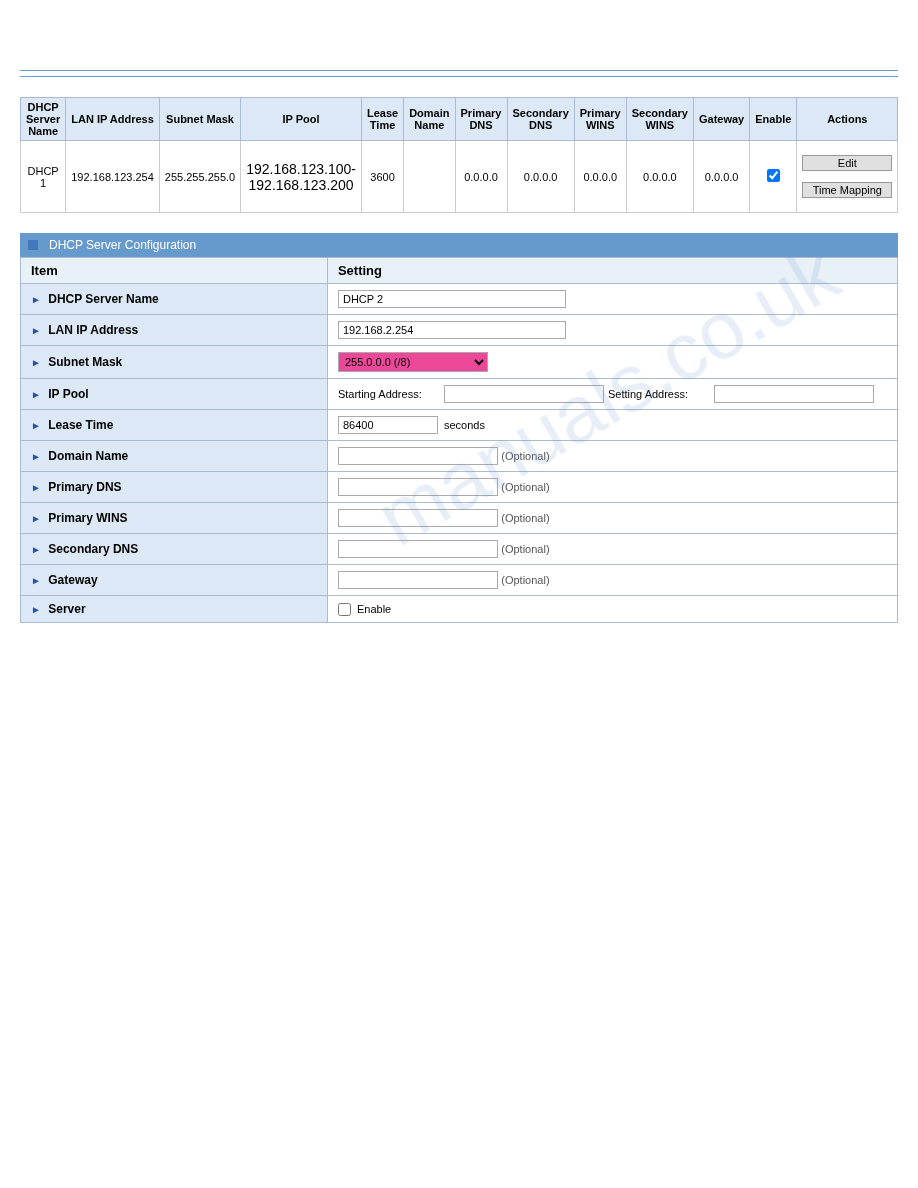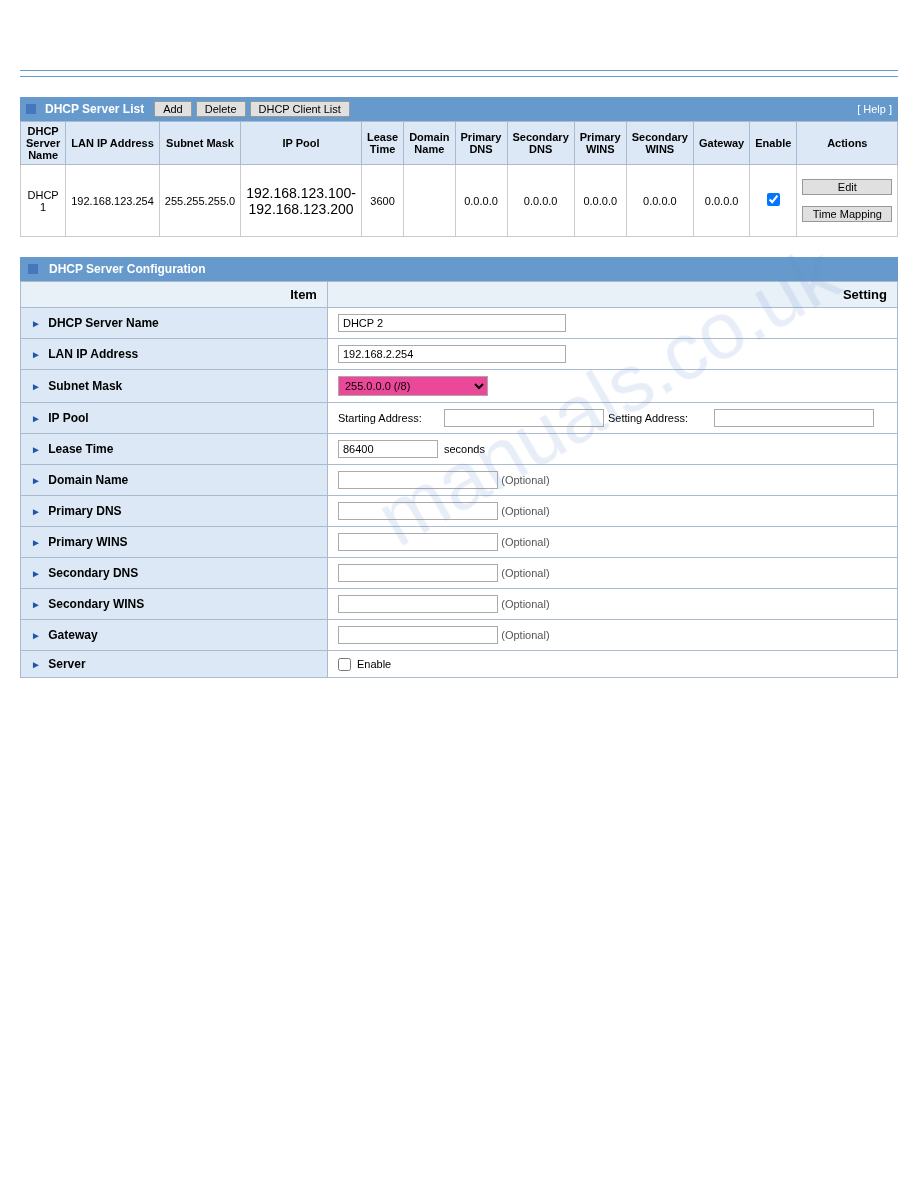--- a/index.html
+++ b/index.html
@@ -105,21 +105,21 @@
 
     
     .dhcp-config-section {
       margin: 10px 0;
     }
 
     .config-header {
       background: #6699cc;
       padding: 5px 8px;
       color: #fff;
-      font-weight: bold;
+      font-weight: normal;
       font-size: 12px;
       display: flex;
       align-items: center;
       gap: 6px;
       text-align: center;
     }
 
     .config-table {
       width: 100%;
       border-collapse: collapse;
@@ -141,21 +141,21 @@
       padding: 6px 10px;
       vertical-align: middle;
       font-size: 12px;
     }
     .config-table .header-row th {
       background: #e8f0f8;
       border: 1px solid #aabbd0;
       padding: 5px 10px;
       font-size: 13px;
       font-weight: bold;
-      text-align: right;
+      text-align: left;
     }
     .item-arrow {
       color: #2255aa;
       margin-right: 4px;
       font-size: 10px;
     }
 
     .text-input {
       border: 1px solid #aaa;
       padding: 2px 4px;
@@ -247,30 +247,20 @@
 </head>
 <body>
 
 <div class="watermark">manuals.co.uk</div>
 
 <div class="page-container">
   <div class="top-line"></div>
   <div class="second-line"></div>
 
   <div class="dhcp-list-section">
-    <div class="dhcp-list-header">
-      <div class="dhcp-list-header-left">
-        <span class="blue-square"></span>
-        <span class="dhcp-list-title">DHCP Server List</span>
-        <button class="header-btn">Add</button>
-        <button class="header-btn">Delete</button>
-        <button class="header-btn">DHCP Client List</button>
-      </div>
-      <span class="help-link">[ Help ]</span>
-    </div>
     <table class="dhcp-table">
       <thead>
         <tr>
           <th>DHCP Server Name</th>
           <th>LAN IP Address</th>
           <th>Subnet Mask</th>
           <th>IP Pool</th>
           <th>Lease Time</th>
           <th>Domain Name</th>
           <th>Primary DNS</th>
@@ -417,30 +407,20 @@
             <span>Secondary DNS</span>
           </td>
           <td class="col-setting">
             <input type="text" class="text-input" style="">
             <span class="optional-text">(Optional)</span>
           </td>
         </tr>
         <tr>
           <td class="col-item">
             <span class="item-arrow">►</span>
-            <span>Secondary WINS</span>
-          </td>
-          <td class="col-setting">
-            <input type="text" class="text-input" style="">
-            <span class="optional-text">(Optional)</span>
-          </td>
-        </tr>
-        <tr>
-          <td class="col-item">
-            <span class="item-arrow">►</span>
             <span>Gateway</span>
           </td>
           <td class="col-setting">
             <input type="text" class="text-input" style="">
             <span class="optional-text">(Optional)</span>
           </td>
         </tr>
         <tr>
           <td class="col-item">
             <span class="item-arrow">►</span>

